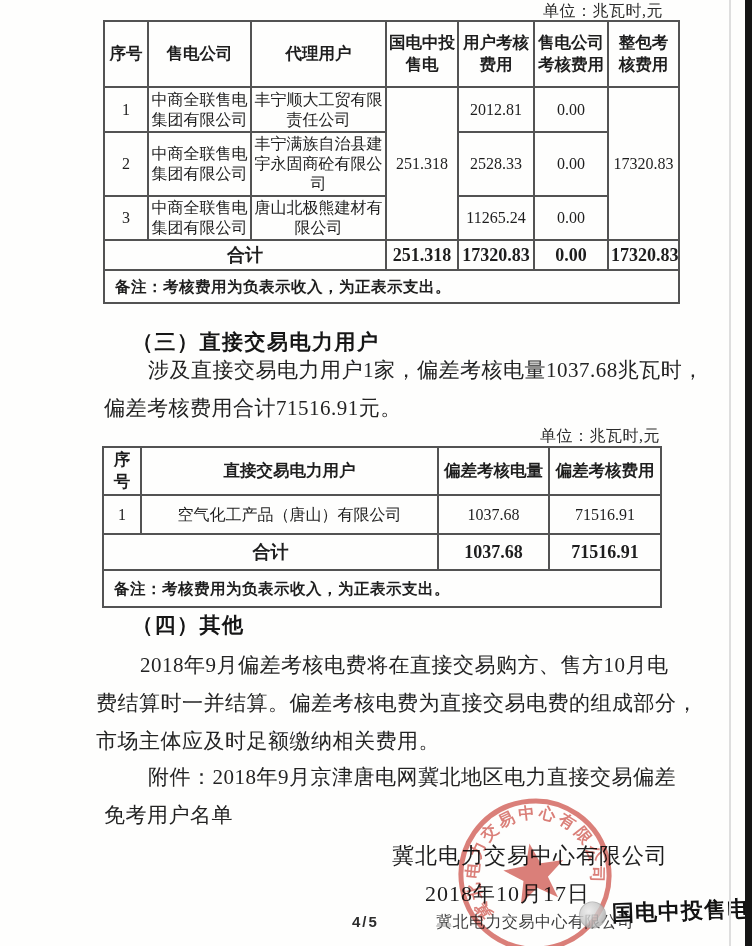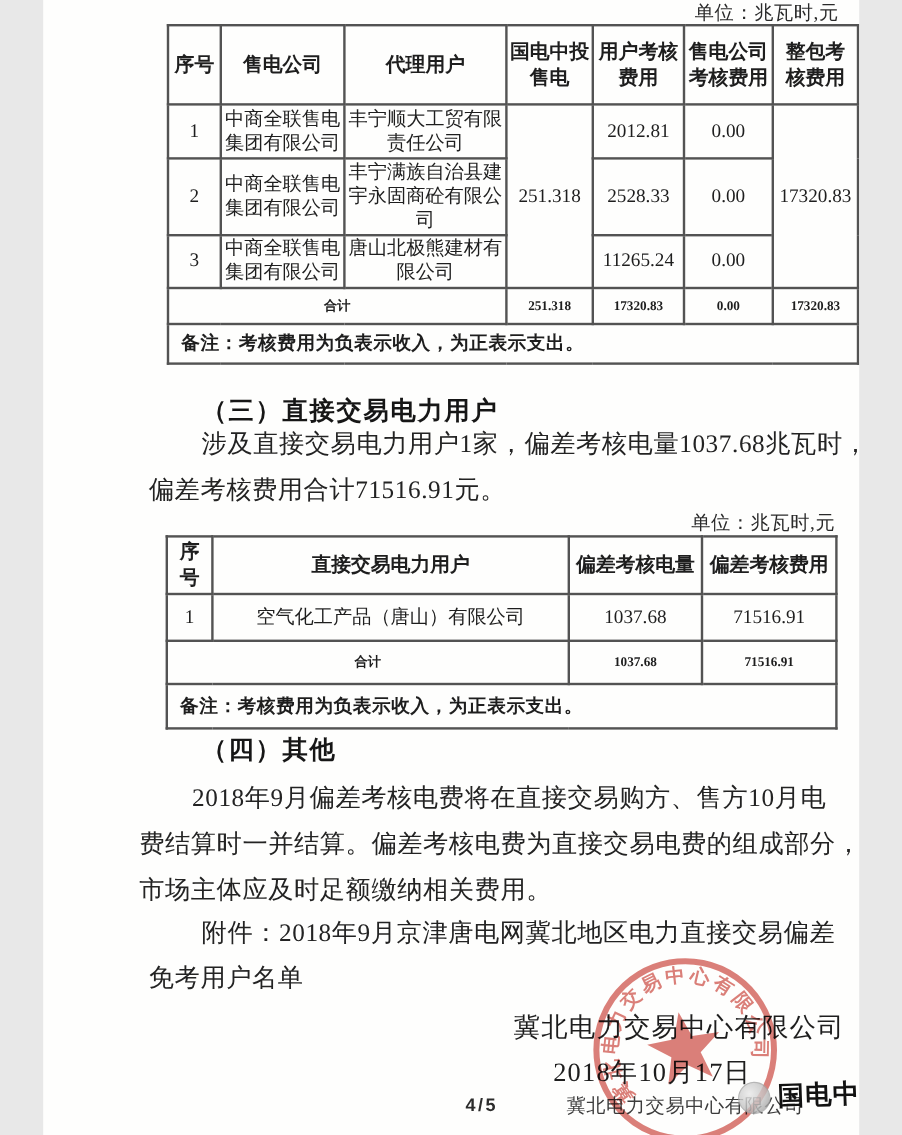--- a/index.html
+++ b/index.html
@@ -1,18 +1,18 @@
 <!DOCTYPE html>
 <html><head>
 <meta charset="utf-8">
 <style>
   html,body{margin:0;padding:0;background:#e8e8e8;}
   .page{
     position:relative;
-    width:680px;height:946px;
+    width:752px;height:946px;
     margin:0 auto;
     background:#fefefd;
     overflow:hidden;
     font-family:"Liberation Serif","DejaVu Serif",serif;
     color:#242424;
   }
   
   .scan-line{position:absolute;top:0;left:729px;width:2px;height:946px;background:#dedede;}
   .scan-edge{position:absolute;top:0;left:745px;width:7px;height:946px;background:#151515;}
 
@@ -23,26 +23,26 @@
   table.doc-table{position:absolute;border-collapse:collapse;table-layout:fixed;background:transparent;}
   .doc-table th,.doc-table td{
     border:2px solid #535353;
     text-align:center;vertical-align:middle;
     font-size:16px;line-height:20px;color:#1e1e1e;
     padding:1px 2px;overflow:hidden;
   }
   .doc-table th{font-weight:bold;font-size:16.5px;line-height:22px;}
   .t1{left:103px;top:20px;width:575px;}
   .t2{left:102px;top:446px;width:558px;}
-  tr.total-row td{font-weight:bold;font-size:11px;}
+  tr.total-row td{font-weight:bold;font-size:18px;}
   tr.remark-row td{text-align:left;font-weight:bold;font-size:15.5px;padding-left:10px;letter-spacing:0.5px;}
 
   .sec-heading{position:absolute;font-weight:bold;font-size:21px;letter-spacing:1.5px;color:#161616;}
   .para{position:absolute;font-size:21px;line-height:38px;letter-spacing:0.5px;color:#232323;width:585px;}
-  .para .line{white-space:nowrap;}
+  .para .line{white-space:nowrap;margin-left:16px;}
   .para .indent{padding-left:44px;}
 
   .signature-org{position:absolute;left:392px;top:841px;font-size:22px;letter-spacing:1px;color:#1d1d1d;}
   .signature-date{position:absolute;left:425px;top:879px;font-size:22px;letter-spacing:1px;color:#1d1d1d;}
 
   .footer-page{position:absolute;left:352px;top:913px;font-size:15px;font-weight:bold;
     font-family:"Liberation Sans","DejaVu Sans",sans-serif;color:#2c2c2c;letter-spacing:2px;}
   .footer-org{position:absolute;left:436px;top:912px;font-size:16px;letter-spacing:0.5px;color:#3c3c3c;}
 
   .stamp{position:absolute;left:450px;top:790px;width:170px;height:170px;mix-blend-mode:multiply;opacity:0.85;}

